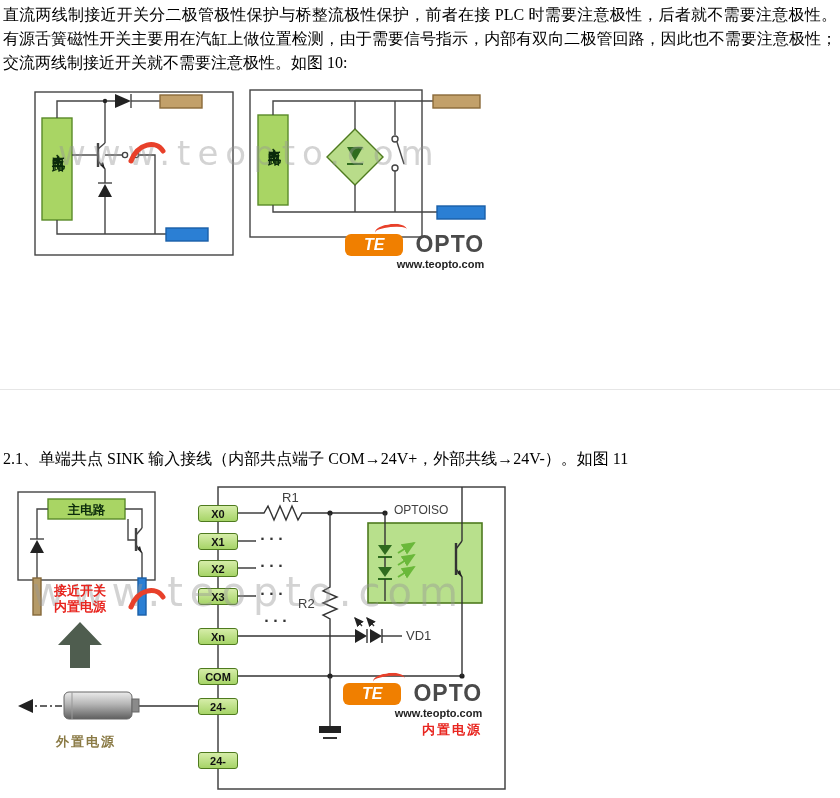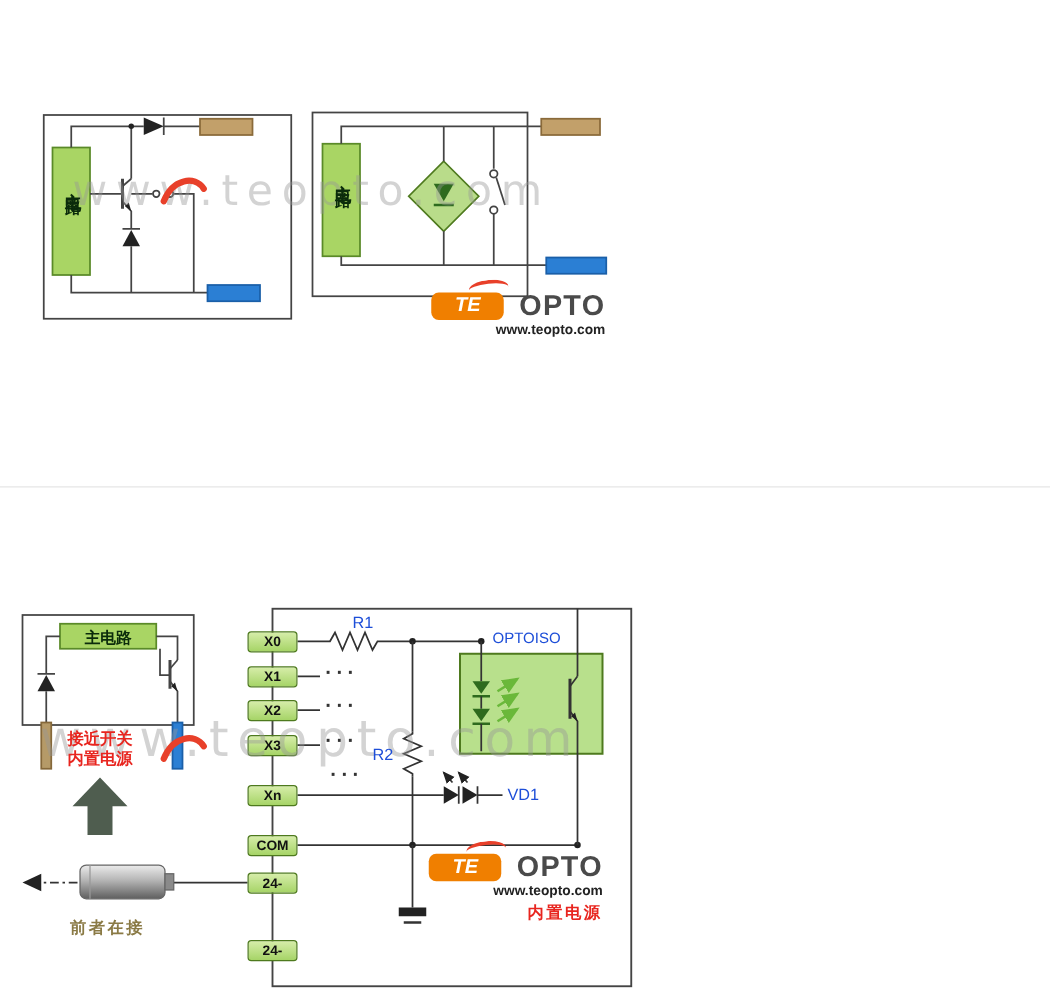--- a/index.html
+++ b/index.html
@@ -31,35 +31,36 @@
   .logo-word{color:#4a4a4a;font-weight:bold;font-size:23px;letter-spacing:1px;margin-left:12px}
   .logo-swoosh{position:absolute;left:30px;top:-7px;width:32px;height:14px;
                border-top:3px solid #e8402a;border-radius:50% 50% 0 0;transform:rotate(-6deg)}
   .logo-url{font-size:11px;color:#222;text-align:right;margin-top:0;font-weight:bold}
   
   .term{position:absolute;left:188px;width:40px;height:17px;z-index:1;
         background:linear-gradient(#d6eda9,#a6d467);border:1.5px solid #4e7a1e;border-radius:3px;
         display:flex;align-items:center;justify-content:center;
         font:bold 11px "Liberation Sans",sans-serif;color:#111}
   
-  .dlabel{position:absolute;z-index:3;font-family:"Liberation Sans",sans-serif;font-size:13px;color:#1d4ed8}
+  .dlabel{position:absolute;z-index:3;font-family:"Liberation Sans",sans-serif;font-size:13px;color:#404040}
   .dots{position:absolute;z-index:1;font-family:"DejaVu Sans",sans-serif;font-size:13px;
         letter-spacing:4px;color:#333;font-weight:bold}
   #f11-main-label{position:absolute;left:38px;top:19px;width:77px;text-align:center;z-index:3;
         font:bold 12.5px "Liberation Sans",sans-serif;color:#0b2b0b}
   #switch-label{position:absolute;left:36px;top:100px;width:68px;text-align:center;z-index:3;
         font:bold 13px "Liberation Sans",sans-serif;color:#e8251f;line-height:16px}
   #ext-power{left:46px;top:250px;color:#8a7a45;letter-spacing:2px;font-weight:bold}
   #int-power{left:412px;top:238px;color:#e8251f;letter-spacing:2px;font-weight:bold}
 </style>
 </head>
 <body>
 
 <div id="page">
 
+  <p id="para1" class="para">直流两线制接近开关分二极管极性保护与桥整流极性保护，前者在接 PLC 时需要注意极性，后者就不需要注意极性。有源舌簧磁性开关主要用在汽缸上做位置检测，由于需要信号指示，内部有双向二极管回路，因此也不需要注意极性；交流两线制接近开关就不需要注意极性。如图 10:</p>
 
   <div id="fig10" class="fig">
     <svg class="layer" width="475" height="205" viewBox="0 0 475 205">
 
       <g stroke="#444" stroke-width="1.4" fill="none">
         <rect x="5" y="7" width="198" height="163"></rect>
         <rect x="12" y="33" width="30" height="102" fill="#a9d564" stroke="#5a8a28"></rect>
         <path d="M27,33 L27,16 L85,16"></path>
         <path d="M101,16 L130,16"></path>
         <polygon points="85,9 85,23 101,16" fill="#222" stroke="none"></polygon>
@@ -116,20 +117,21 @@
         <span class="logo-mark">TE</span>
         <span class="logo-word">OPTO</span>
         <span class="logo-swoosh"></span>
       </div>
       <div class="logo-url">www.teopto.com</div>
     </div>
   </div>
 
   <div class="divider"></div>
 
+  <p id="para2" class="para">2.1、单端共点 SINK 输入接线（内部共点端子 COM→24V+，外部共线→24V-）。如图 11</p>
 
   <div id="fig11" class="fig">
     <svg class="layer" width="525" height="315" viewBox="0 0 525 315">
       <defs>
         <marker id="ah" markerWidth="8" markerHeight="8" refX="6" refY="3" orient="auto">
           <path d="M0,0 L7,3 L0,6 Z" fill="#222"></path>
         </marker>
         <marker id="ahg" markerWidth="8" markerHeight="8" refX="6" refY="3" orient="auto">
           <path d="M0,0 L7,3 L0,6 Z" fill="#6ab83a"></path>
         </marker>
@@ -238,21 +240,21 @@
 
     <span id="f11-main-label">主电路</span>
     <div id="switch-label">
       <div>接近开关</div>
       <div>内置电源</div>
     </div>
     <span class="dlabel" style="left:272px;top:7px">R1</span>
     <span class="dlabel" style="left:288px;top:113px">R2</span>
     <span class="dlabel" style="left:384px;top:20px;font-size:12px">OPTOISO</span>
     <span class="dlabel" style="left:396px;top:145px">VD1</span>
-    <span class="dlabel" id="ext-power">前者在接</span>
+    <span class="dlabel" id="ext-power">外置电源</span>
     <span class="dlabel" id="int-power">内置电源</span>
 
     <div class="logo" style="left:333px;top:197px">
       <div class="logo-row">
         <span class="logo-mark">TE</span>
         <span class="logo-word">OPTO</span>
         <span class="logo-swoosh"></span>
       </div>
       <div class="logo-url">www.teopto.com</div>
     </div>

